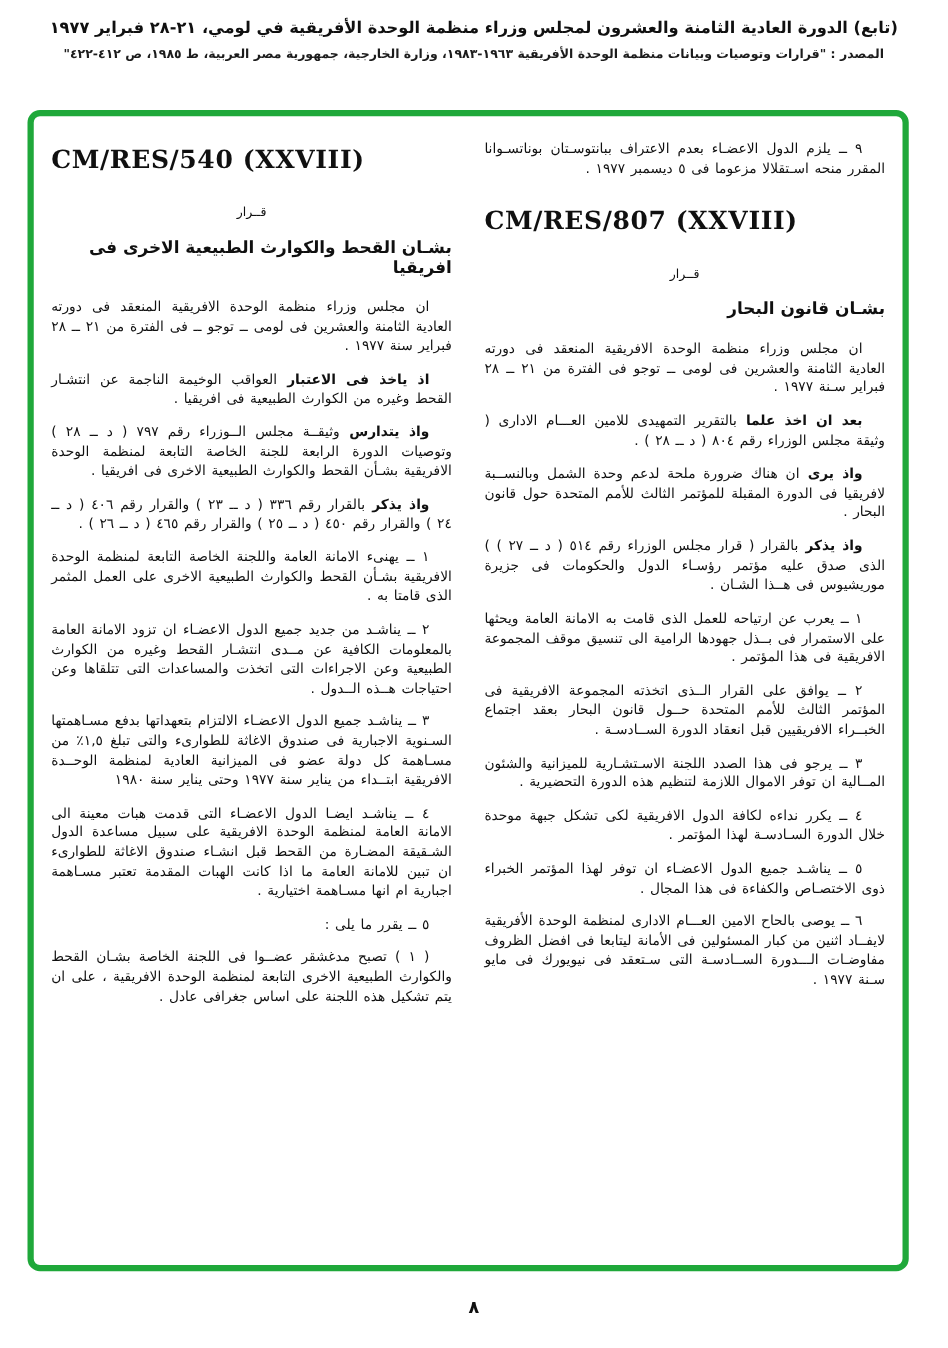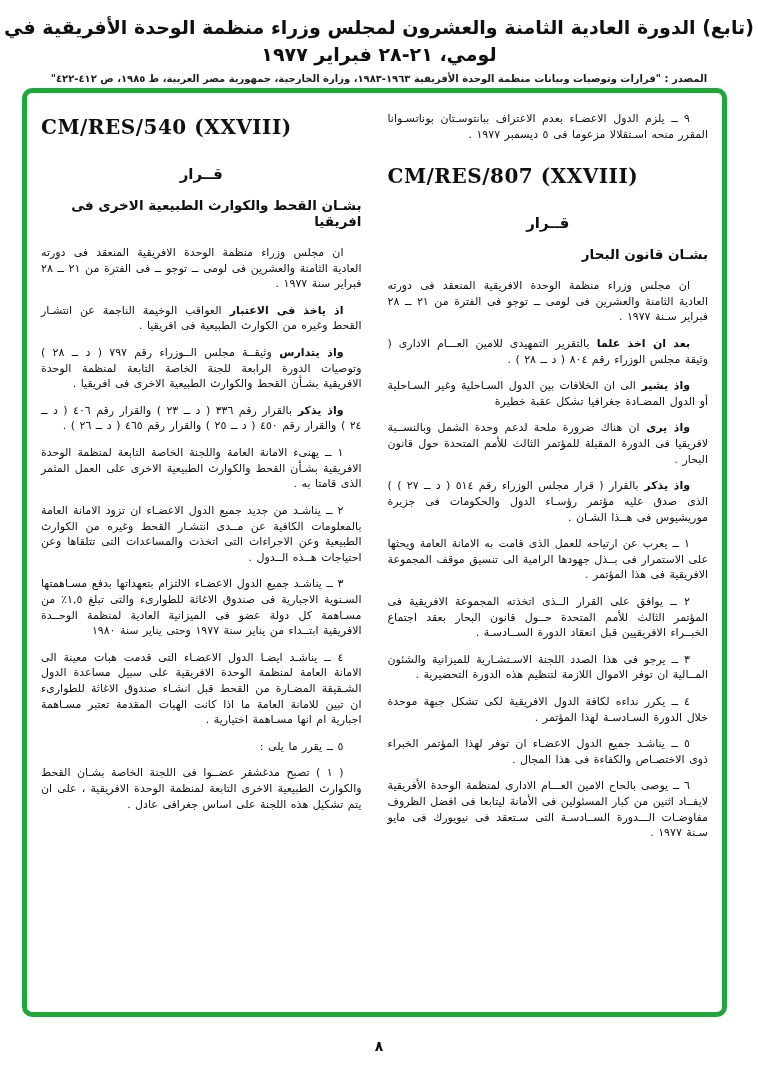--- a/index.html
+++ b/index.html
@@ -10,21 +10,21 @@
     color:#101010;
     position:relative;
     overflow:hidden;
   }
   
   .page-header{
     position:absolute;top:14px;left:0;right:0;
     text-align:center;direction:rtl;
   }
   .header-line1{
-    font-size:19px;font-weight:700;letter-spacing:0;
+    font-size:13px;font-weight:700;letter-spacing:0;
     line-height:1.4;
   }
   .header-line2{
     font-size:10px;font-weight:700;margin-top:6px;color:#1c1c1c;
   }
   
   .frame{
     position:absolute;
     left:22px;top:88px;
     width:705px;height:929px;
@@ -46,21 +46,21 @@
     text-align:right;
   }
   
   .doc-ref{
     direction:ltr;text-align:left;
     font-family:"DejaVu Serif","Liberation Serif",serif;
     font-size:20px;font-weight:700;letter-spacing:.5px;
     margin:6px 0 0 0;
   }
   .res-title{
-    text-align:center;font-size:15px;font-weight:700;
+    text-align:center;font-size:10px;font-weight:400;
     margin:26px 0 14px 0;
   }
   .res-subtitle{
     text-align:right;font-size:13.5px;font-weight:700;
     margin:0 0 16px 0;
   }
   .para{
     font-size:11px;
     line-height:1.42;
     margin:0 0 11px 0;
@@ -94,21 +94,20 @@
       </p>
       <div class="doc-ref ref-539">CM/RES/807 (XXVIII)</div>
       <div class="res-title">قــرار</div>
       <div class="res-subtitle">بشـان قانون البحار</div>
       <div>
 
           <p class="para"><b></b><span>ان مجلس وزراء منظمة الوحدة الافريقية المنعقد فى دورته العادية الثامنة والعشرين فى لومى ــ توجو فى الفترة من ٢١ ــ ٢٨ فبراير سـنة ١٩٧٧ .</span></p>
 
           <p class="para"><b>بعد ان اخذ علما </b><span>بالتقرير التمهيدى للامين العـــام الادارى ( وثيقة مجلس الوزراء رقم ٨٠٤ ( د ــ ٢٨ ) .</span></p>
 
-          <p class="para"><b>واذ يشير </b><span>الى ان الخلافات بين الدول السـاحلية وغير السـاحلية أو الدول المضـادة جغرافيا تشكل عقبة خطيرة</span></p>
 
           <p class="para"><b>واذ يرى </b><span>ان هناك ضرورة ملحة لدعم وحدة الشمل وبالنســبة لافريقيا فى الدورة المقبلة للمؤتمر الثالث للأمم المتحدة حول قانون البحار .</span></p>
 
           <p class="para"><b>واذ يذكر </b><span>بالقرار ( قرار مجلس الوزراء رقم ٥١٤ ( د ــ ٢٧ ) ) الذى صدق عليه مؤتمر رؤسـاء الدول والحكومات فى جزيرة موريشيوس فى هــذا الشـان .</span></p>
 
           <p class="para"><b></b><span>١ ــ يعرب عن ارتياحه للعمل الذى قامت به الامانة العامة ويحثها على الاستمرار فى بــذل جهودها الرامية الى تنسيق موقف المجموعة الافريقية فى هذا المؤتمر .</span></p>
 
           <p class="para"><b></b><span>٢ ــ يوافق على القرار الــذى اتخذته المجموعة الافريقية فى المؤتمر الثالث للأمم المتحدة حــول قانون البحار بعقد اجتماع الخبــراء الافريقيين قبل انعقاد الدورة الســادسـة .</span></p>
 
           <p class="para"><b></b><span>٣ ــ يرجو فى هذا الصدد اللجنة الاسـتشـارية للميزانية والشئون المــالية ان توفر الاموال اللازمة لتنظيم هذه الدورة التحضيرية .</span></p>

